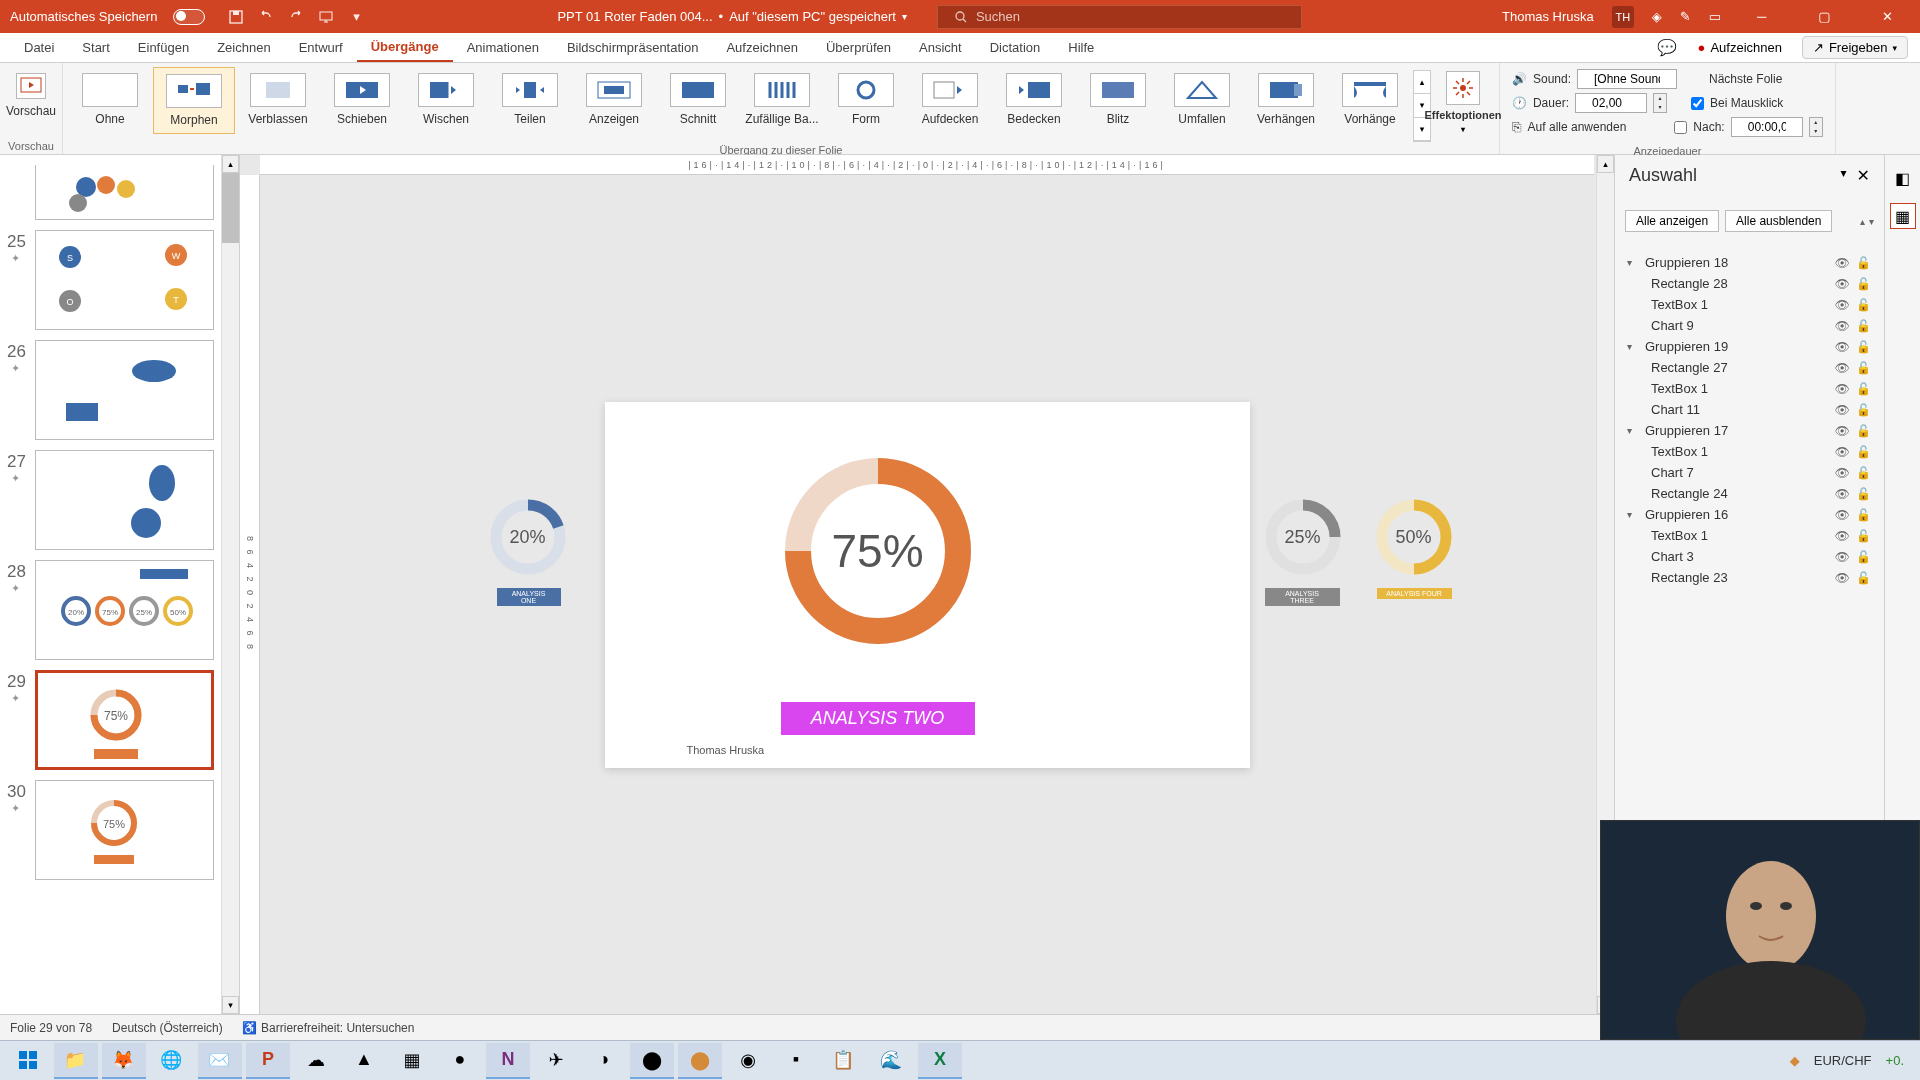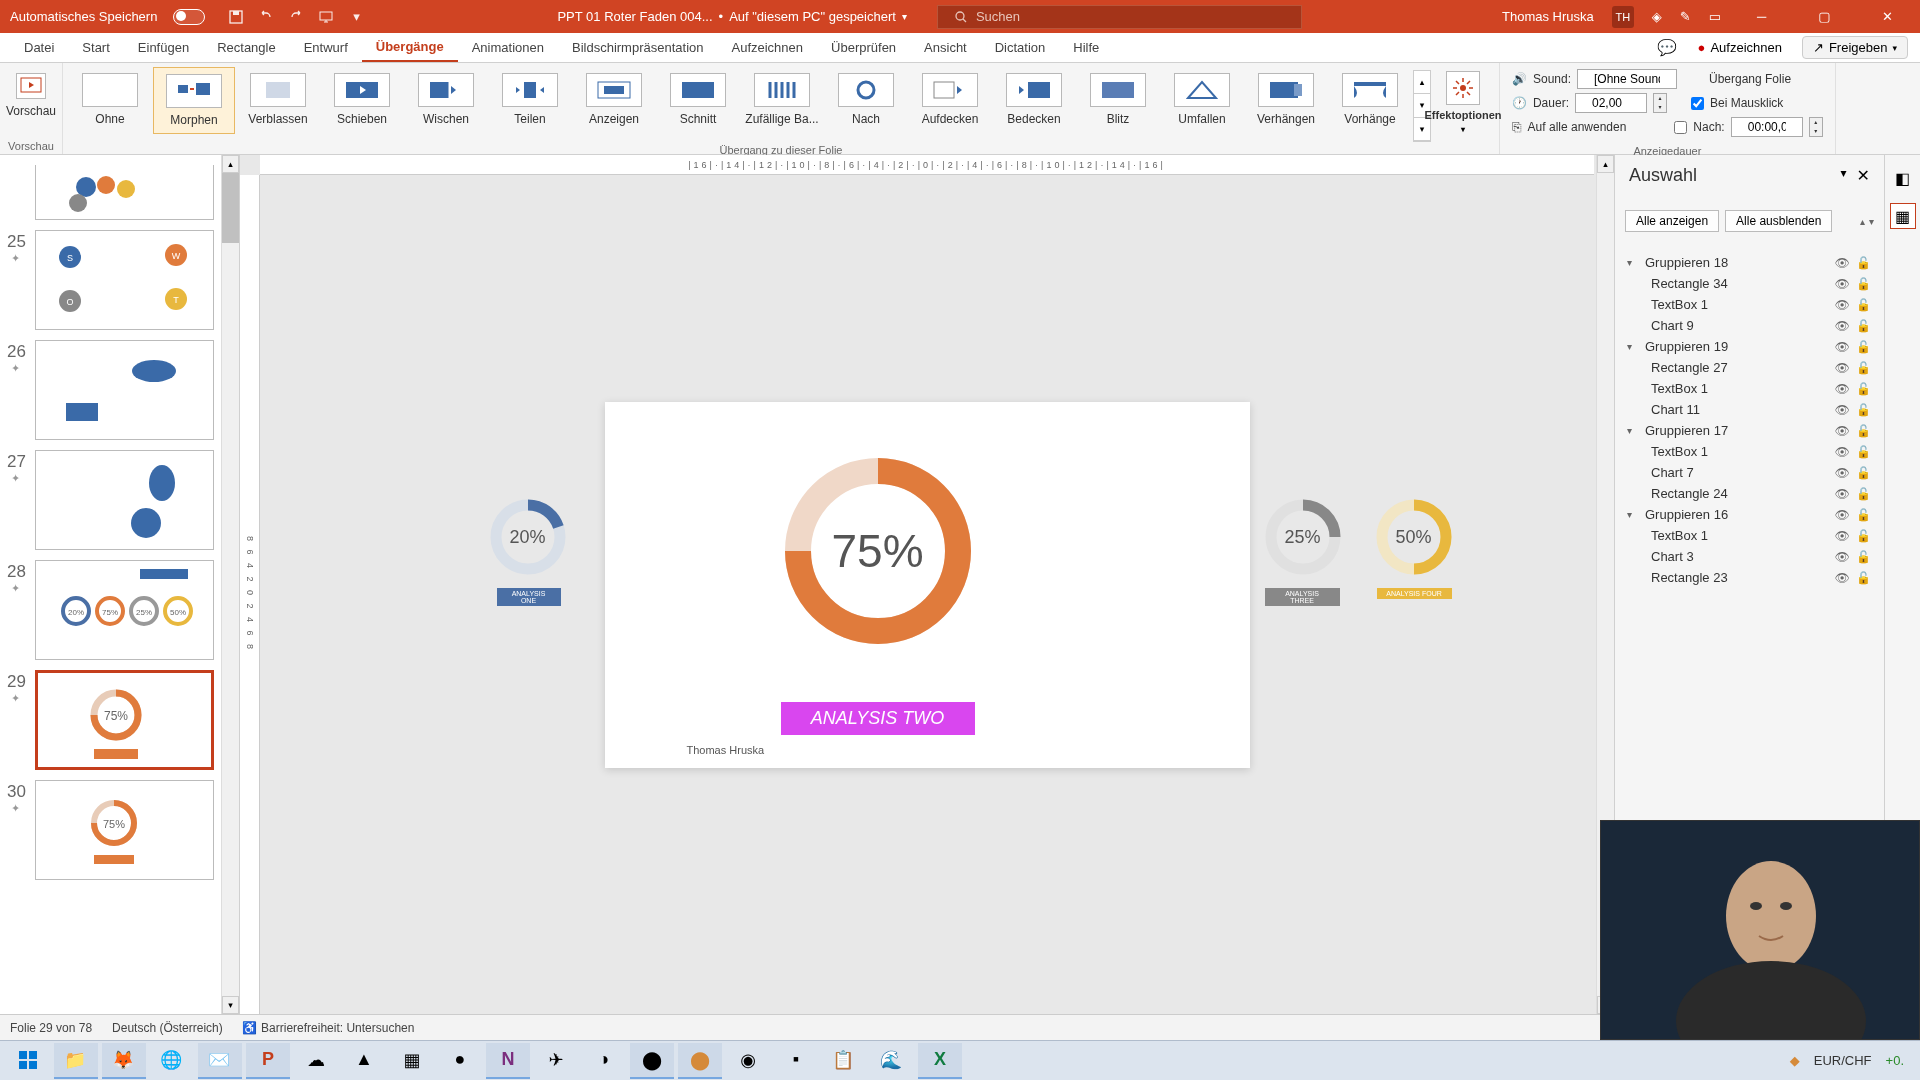--- a/index.html
+++ b/index.html
@@ -166,21 +166,21 @@
     <div class="win-btn">─</div>
     <div class="win-btn">▢</div>
     <div class="win-btn">✕</div>
   </div>
 </div>
 
 <div class="ribbon-tabs">
   <div class="tab">Datei</div>
   <div class="tab">Start</div>
   <div class="tab">Einfügen</div>
-  <div class="tab">Rectangle</div>
+  <div class="tab">Zeichnen</div>
   <div class="tab">Entwurf</div>
   <div class="tab active">Übergänge</div>
   <div class="tab">Animationen</div>
   <div class="tab">Bildschirmpräsentation</div>
   <div class="tab">Aufzeichnen</div>
   <div class="tab">Überprüfen</div>
   <div class="tab">Ansicht</div>
   <div class="tab">Dictation</div>
   <div class="tab">Hilfe</div>
   <div class="ribbon-right">
@@ -289,21 +289,21 @@
             </svg>
           </div>
           <span class="trans-label">Zufällige Ba...</span>
         </div>
       <div class="trans-item">
           <div class="trans-icon">
             <svg width="40" height="24">
               <circle cx="20" cy="12" r="8" fill="none" stroke="#3a6aa8" stroke-width="3"></circle>
             </svg>
           </div>
-          <span class="trans-label">Nach</span>
+          <span class="trans-label">Form</span>
         </div>
       <div class="trans-item">
           <div class="trans-icon">
             <svg width="40" height="24">
               <rect x="4" y="4" width="20" height="16" fill="none" stroke="#888"></rect>
               <path d="M32 12l-5-4v8z" fill="#3a6aa8"></path>
             </svg>
           </div>
           <span class="trans-label">Aufdecken</span>
         </div>
@@ -367,21 +367,21 @@
     </div>
     <div class="grp-label">Übergang zu dieser Folie</div>
   </div>
 
   <div class="ribbon-group timing-group">
     <div class="timing-row">
         <span>🔊</span>
         <span>Sound:</span>
         <input class="timing-input" style="width: 100px;" value="[Ohne Sound]">
         <span style="width:20px;"></span>
-        <span>Übergang Folie</span>
+        <span>Nächste Folie</span>
       </div>
     <div class="timing-row">
         <span>🕐</span>
         <span>Dauer:</span>
         <input class="timing-input" value="02,00" style="">
         <div class="timing-spin">
           <div>▴</div>
           <div>▾</div>
         </div>
         <span style="width:12px;"></span>
@@ -559,21 +559,21 @@
         </div>
     </div>
     <div class="sel-tree" id="sel-tree">
         <div class="tree-row">
           <span class="chev">▾</span>
           <span class="nm">Gruppieren 18</span>
           <span class="eye">👁</span>
           <span class="lock">🔓</span>
         </div>
         <div class="tree-row child">
-          <span class="nm">Rectangle 34</span>
+          <span class="nm">Rectangle 28</span>
           <span class="eye">👁</span>
           <span class="lock">🔓</span>
         </div>
         <div class="tree-row child">
           <span class="nm">TextBox 1</span>
           <span class="eye">👁</span>
           <span class="lock">🔓</span>
         </div>
         <div class="tree-row child">
           <span class="nm">Chart 9</span>

